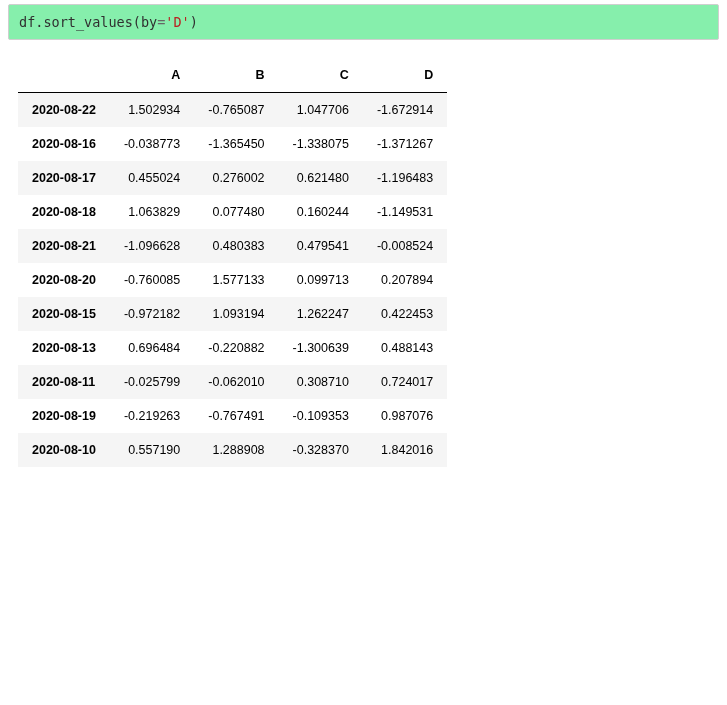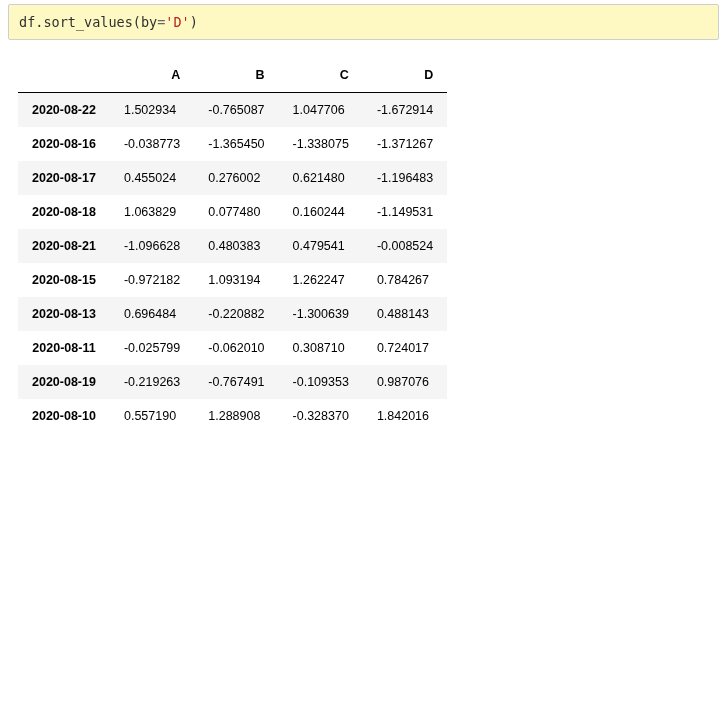--- a/index.html
+++ b/index.html
@@ -6,21 +6,21 @@
     margin: 0;
     padding: 0;
     font-family: -apple-system, BlinkMacSystemFont, "Segoe UI", Helvetica, Arial, sans-serif;
     background: #fff;
     color: #000;
     font-size: 13px;
   }
   .code-cell {
     margin: 4px 8px 0 8px;
     border: 1px solid #cfcfcf;
-    background: #fef9c3;
+    background: #86efac;
     border-radius: 2px;
     padding: 8px 10px;
     font-family: "Menlo", "Consolas", "DejaVu Sans Mono", monospace;
     font-size: 13.5px;
     line-height: 1.35;
     color: #303030;
     white-space: pre;
   }
   .code-cell .ident { color: #303030; }
   .code-cell .paren { color: #303030; }
@@ -45,25 +45,26 @@
     padding: 10px 14px;
     border: none;
     border-bottom: 1px solid #000;
     background: #fff;
   }
   table.dataframe thead th.blank {
     border-bottom: 1px solid #000;
   }
   table.dataframe tbody th {
     font-weight: 700;
-    text-align: center;
+    text-align: left;
     padding: 10px 14px;
     border: none;
   }
   table.dataframe tbody td {
+    text-align: right;
     padding: 10px 14px;
     border: none;
     font-variant-numeric: tabular-nums;
   }
   table.dataframe tbody tr:nth-child(odd) {
     background: #f5f5f5;
   }
   table.dataframe tbody tr:nth-child(even) {
     background: #ffffff;
   }
@@ -114,25 +115,32 @@
           <td>-1.149531</td>
         </tr>
         <tr>
           <th>2020-08-21</th>
           <td>-1.096628</td>
           <td>0.480383</td>
           <td>0.479541</td>
           <td>-0.008524</td>
         </tr>
         <tr>
+          <th>2020-08-20</th>
+          <td>-0.760085</td>
+          <td>1.577133</td>
+          <td>0.099713</td>
+          <td>0.207894</td>
+        </tr>
+        <tr>
           <th>2020-08-15</th>
           <td>-0.972182</td>
           <td>1.093194</td>
           <td>1.262247</td>
-          <td>0.784267</td>
+          <td>0.422453</td>
         </tr>
         <tr>
           <th>2020-08-13</th>
           <td>0.696484</td>
           <td>-0.220882</td>
           <td>-1.300639</td>
           <td>0.488143</td>
         </tr>
         <tr>
           <th>2020-08-11</th>

